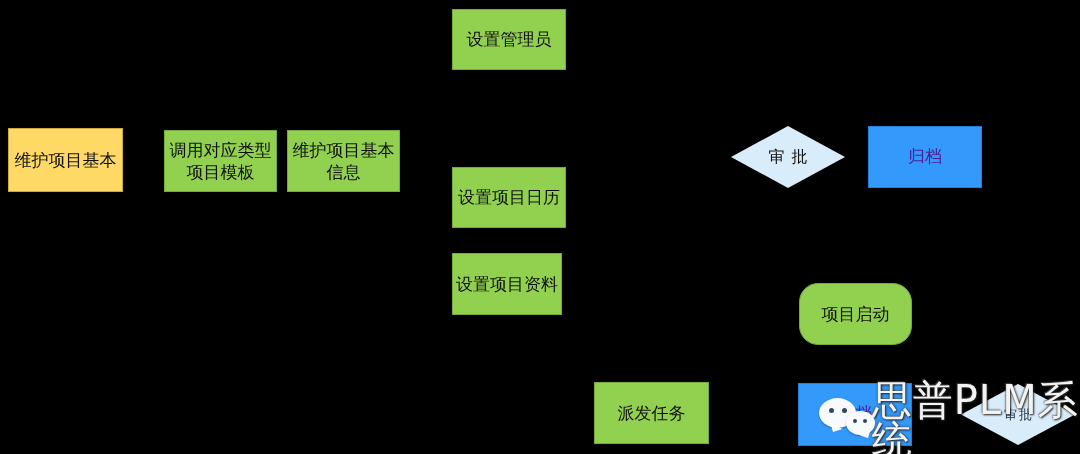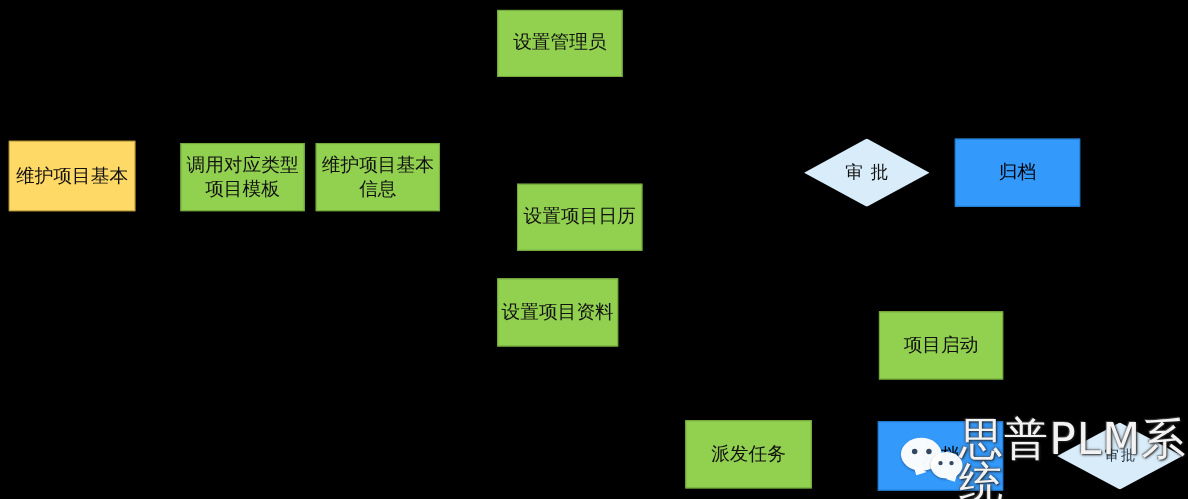--- a/index.html
+++ b/index.html
@@ -8,21 +8,21 @@
     background:#000; overflow:hidden;
     font-family:"DejaVu Sans","Liberation Sans",sans-serif;
   }
   .node {
     position:absolute; display:flex; align-items:center; justify-content:center;
     text-align:center; color:#111; font-size:17px; line-height:1.32;
     white-space:pre-line; box-sizing:border-box;
   }
   .green  { background:#92D050; border:1px solid #74ab3c; }
   .yellow { background:#FFD966; border:1px solid #cfa93e; }
-  .blue   { background:#3399FB; border:1px solid #2380da; color:#000000;font-family:Liberation Serif, serif; }
+  .blue   { background:#3399FB; border:1px solid #2380da; color:#4c1d95;font-family:Liberation Serif, serif; }
   .diamond {
     background:#D9ECF9; border:none;
     clip-path:polygon(50% 0, 100% 50%, 50% 100%, 0 50%);
   }
   .diamond-label-top { font-size:16px; letter-spacing:7px; padding-left:7px; }
   .diamond-label-sm  { font-size:13px; letter-spacing:2px; padding-left:2px; color:#23313d; }
 
   
   .watermark { position:absolute; left:816px; top:380px; display:flex; align-items:center; z-index:6; pointer-events:none; }
   .wm-text {
@@ -53,33 +53,33 @@
 
   <div class="node green" style="left:148px; top:130px; width:113px; height:62px;margin-left:16px;">调用对应类型
 项目模板</div>
 
   <div class="node green" style="left:287px; top:130px; width:113px; height:62px;">维护项目基本
 信息</div>
 
   <div class="node green" style="left:452px; top:9px; width:114px; height:61px;">设置管理员</div>
 
 
-  <div class="node green" style="left:452px; top:167px; width:114px; height:61px;margin-left:18px;">设置项目日历</div>
+  <div class="node green" style="left:452px; top:167px; width:114px; height:61px;">设置项目日历</div>
 
   <div class="node green" style="left:452px; top:253px; width:110px; height:62px;">设置项目资料</div>
 
 
   <div class="node diamond diamond-label-top" style="left:731px; top:126px; width:114px; height:62px;">审批</div>
 
   <div class="node blue" style="left:868px; top:126px; width:114px; height:62px;">归档</div>
 
-  <div class="node green" style="left:799px; top:283px; width:113px; height:62px;">项目启动</div>
+  <div class="node green" style="left:799px; top:283px; width:113px; height:62px;border-radius:19px;">项目启动</div>
 
 
-  <div class="node green" style="left:623px; top:382px; width:115px; height:62px;">派发任务</div>
+  <div class="node green" style="left:594px; top:382px; width:115px; height:62px;">派发任务</div>
 
   <div class="node blue under-wm" style="left:798px; top:383px; width:114px; height:63px;">归档</div>
 
   <div class="node diamond diamond-label-sm under-wm" style="left:961px; top:384px; width:114px; height:61px;">审批</div>
 
   <div class="watermark">
     <span class="wechat">
       <span class="bubble bubble-big"></span>
       <span class="tail tail-big"></span>
       <span class="bubble bubble-small"></span>

